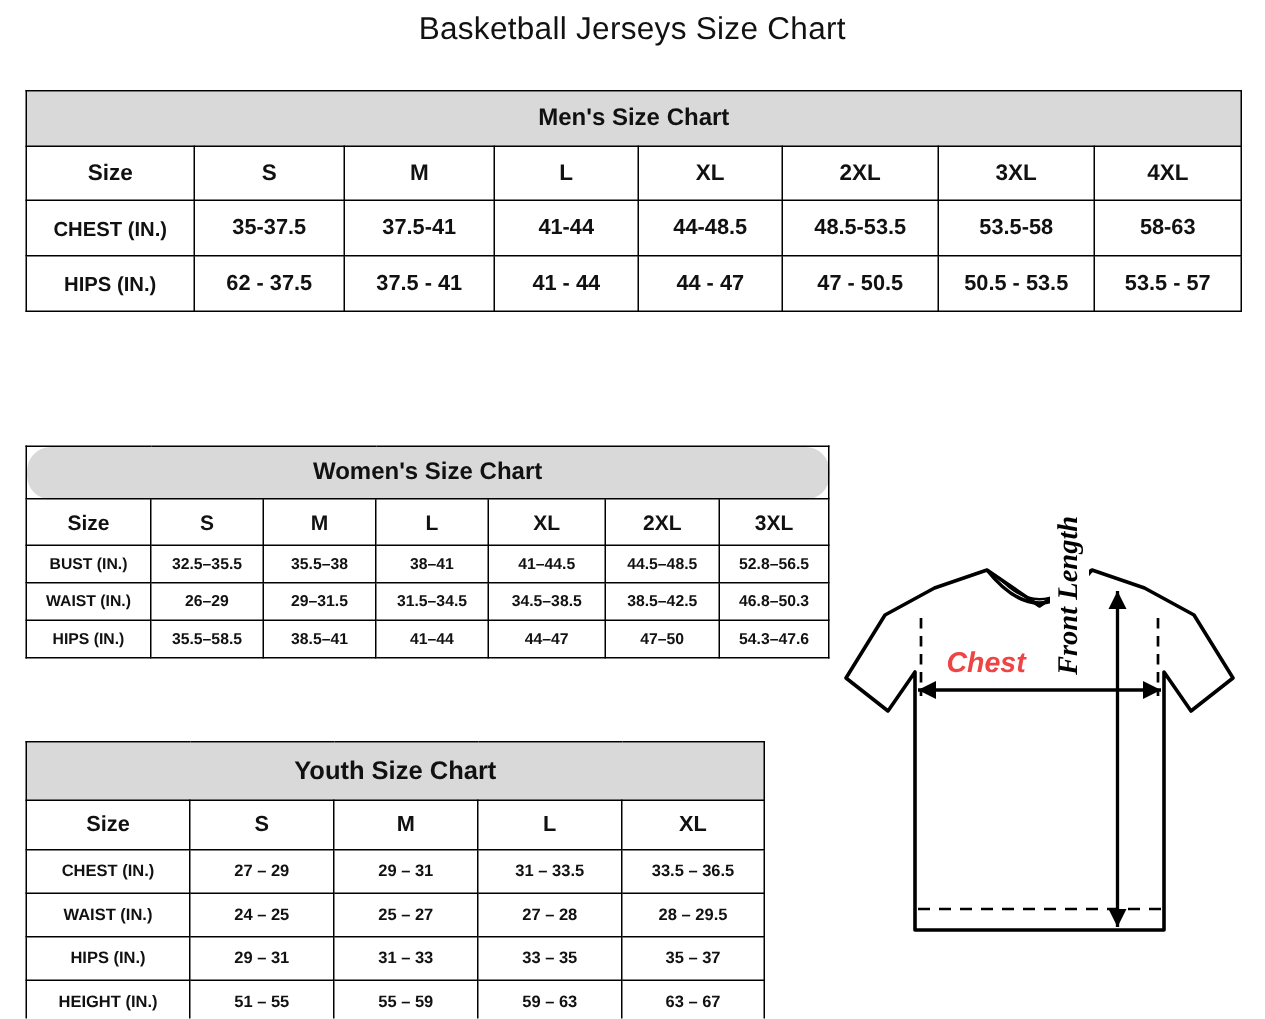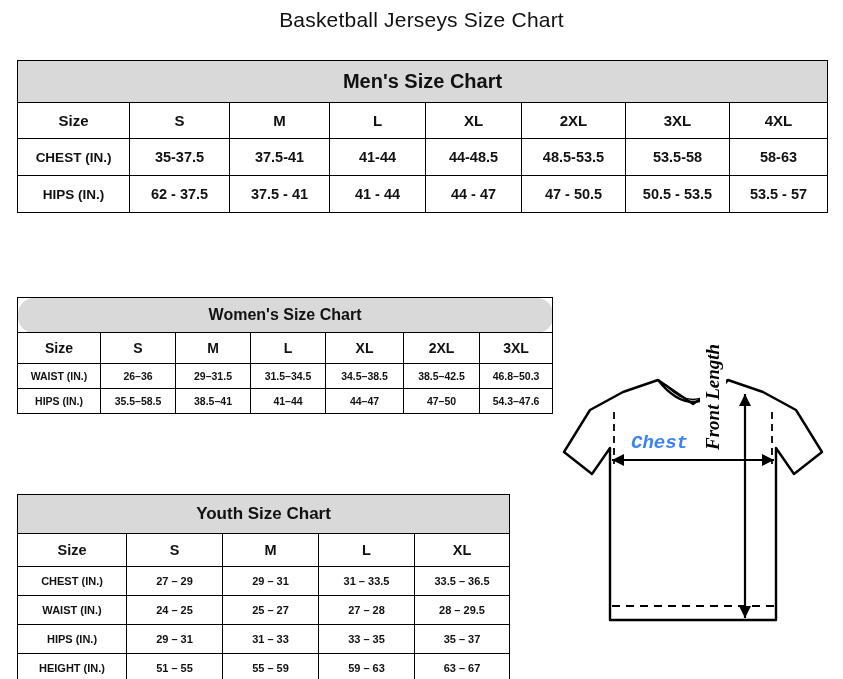--- a/index.html
+++ b/index.html
@@ -29,21 +29,21 @@
   }
   table td, table th {
     border: 1.5px solid #000000;
     text-align: center;
     vertical-align: middle;
     background: #ffffff;
     font-weight: bold;
   }
   .caption-cell {
     background: #d9d9d9;
-    font-size: 20px;
+    font-size: 16px;
     font-weight: bold;
     padding: 9px 0;
   }
   
   #mens-table {
     position: absolute;
     left: 17px;
     top: 60px;
     width: 810px;
   }
@@ -101,25 +101,25 @@
     position: absolute;
     left: 548px;
     top: 352px;
     width: 290px;
     height: 310px;
   }
   .chest-label {
     position: absolute;
     left: 628px;
     top: 432px;
-    font-family: Liberation Mono, monospace;
+    font-family: Liberation Sans, sans-serif;
     font-style: italic;
     font-weight: bold;
     font-size: 19px;
-    color: #3b82f6;
+    color: #ef4444;
     background: #ffffff;
     padding: 0 3px;
   }
   .frontlength-label {
     position: absolute;
     left: 700px;
     top: 452px;
     font-family: "Liberation Serif", serif;
     font-style: italic;
     font-weight: bold;
@@ -202,22 +202,31 @@
     <tr class="hdr">
       <td>Size</td>
       <td>S</td>
       <td>M</td>
       <td>L</td>
       <td>XL</td>
       <td>2XL</td>
       <td>3XL</td>
     </tr>
     <tr class="row">
+      <td class="rowlabel">BUST  (IN.)</td>
+      <td>32.5–35.5</td>
+      <td>35.5–38</td>
+      <td>38–41</td>
+      <td>41–44.5</td>
+      <td>44.5–48.5</td>
+      <td>52.8–56.5</td>
+    </tr>
+    <tr class="row">
       <td class="rowlabel">WAIST  (IN.)</td>
-      <td>26–36</td>
+      <td>26–29</td>
       <td>29–31.5</td>
       <td>31.5–34.5</td>
       <td>34.5–38.5</td>
       <td>38.5–42.5</td>
       <td>46.8–50.3</td>
     </tr>
     <tr class="row">
       <td class="rowlabel">HIPS  (IN.)</td>
       <td>35.5–58.5</td>
       <td>38.5–41</td>

